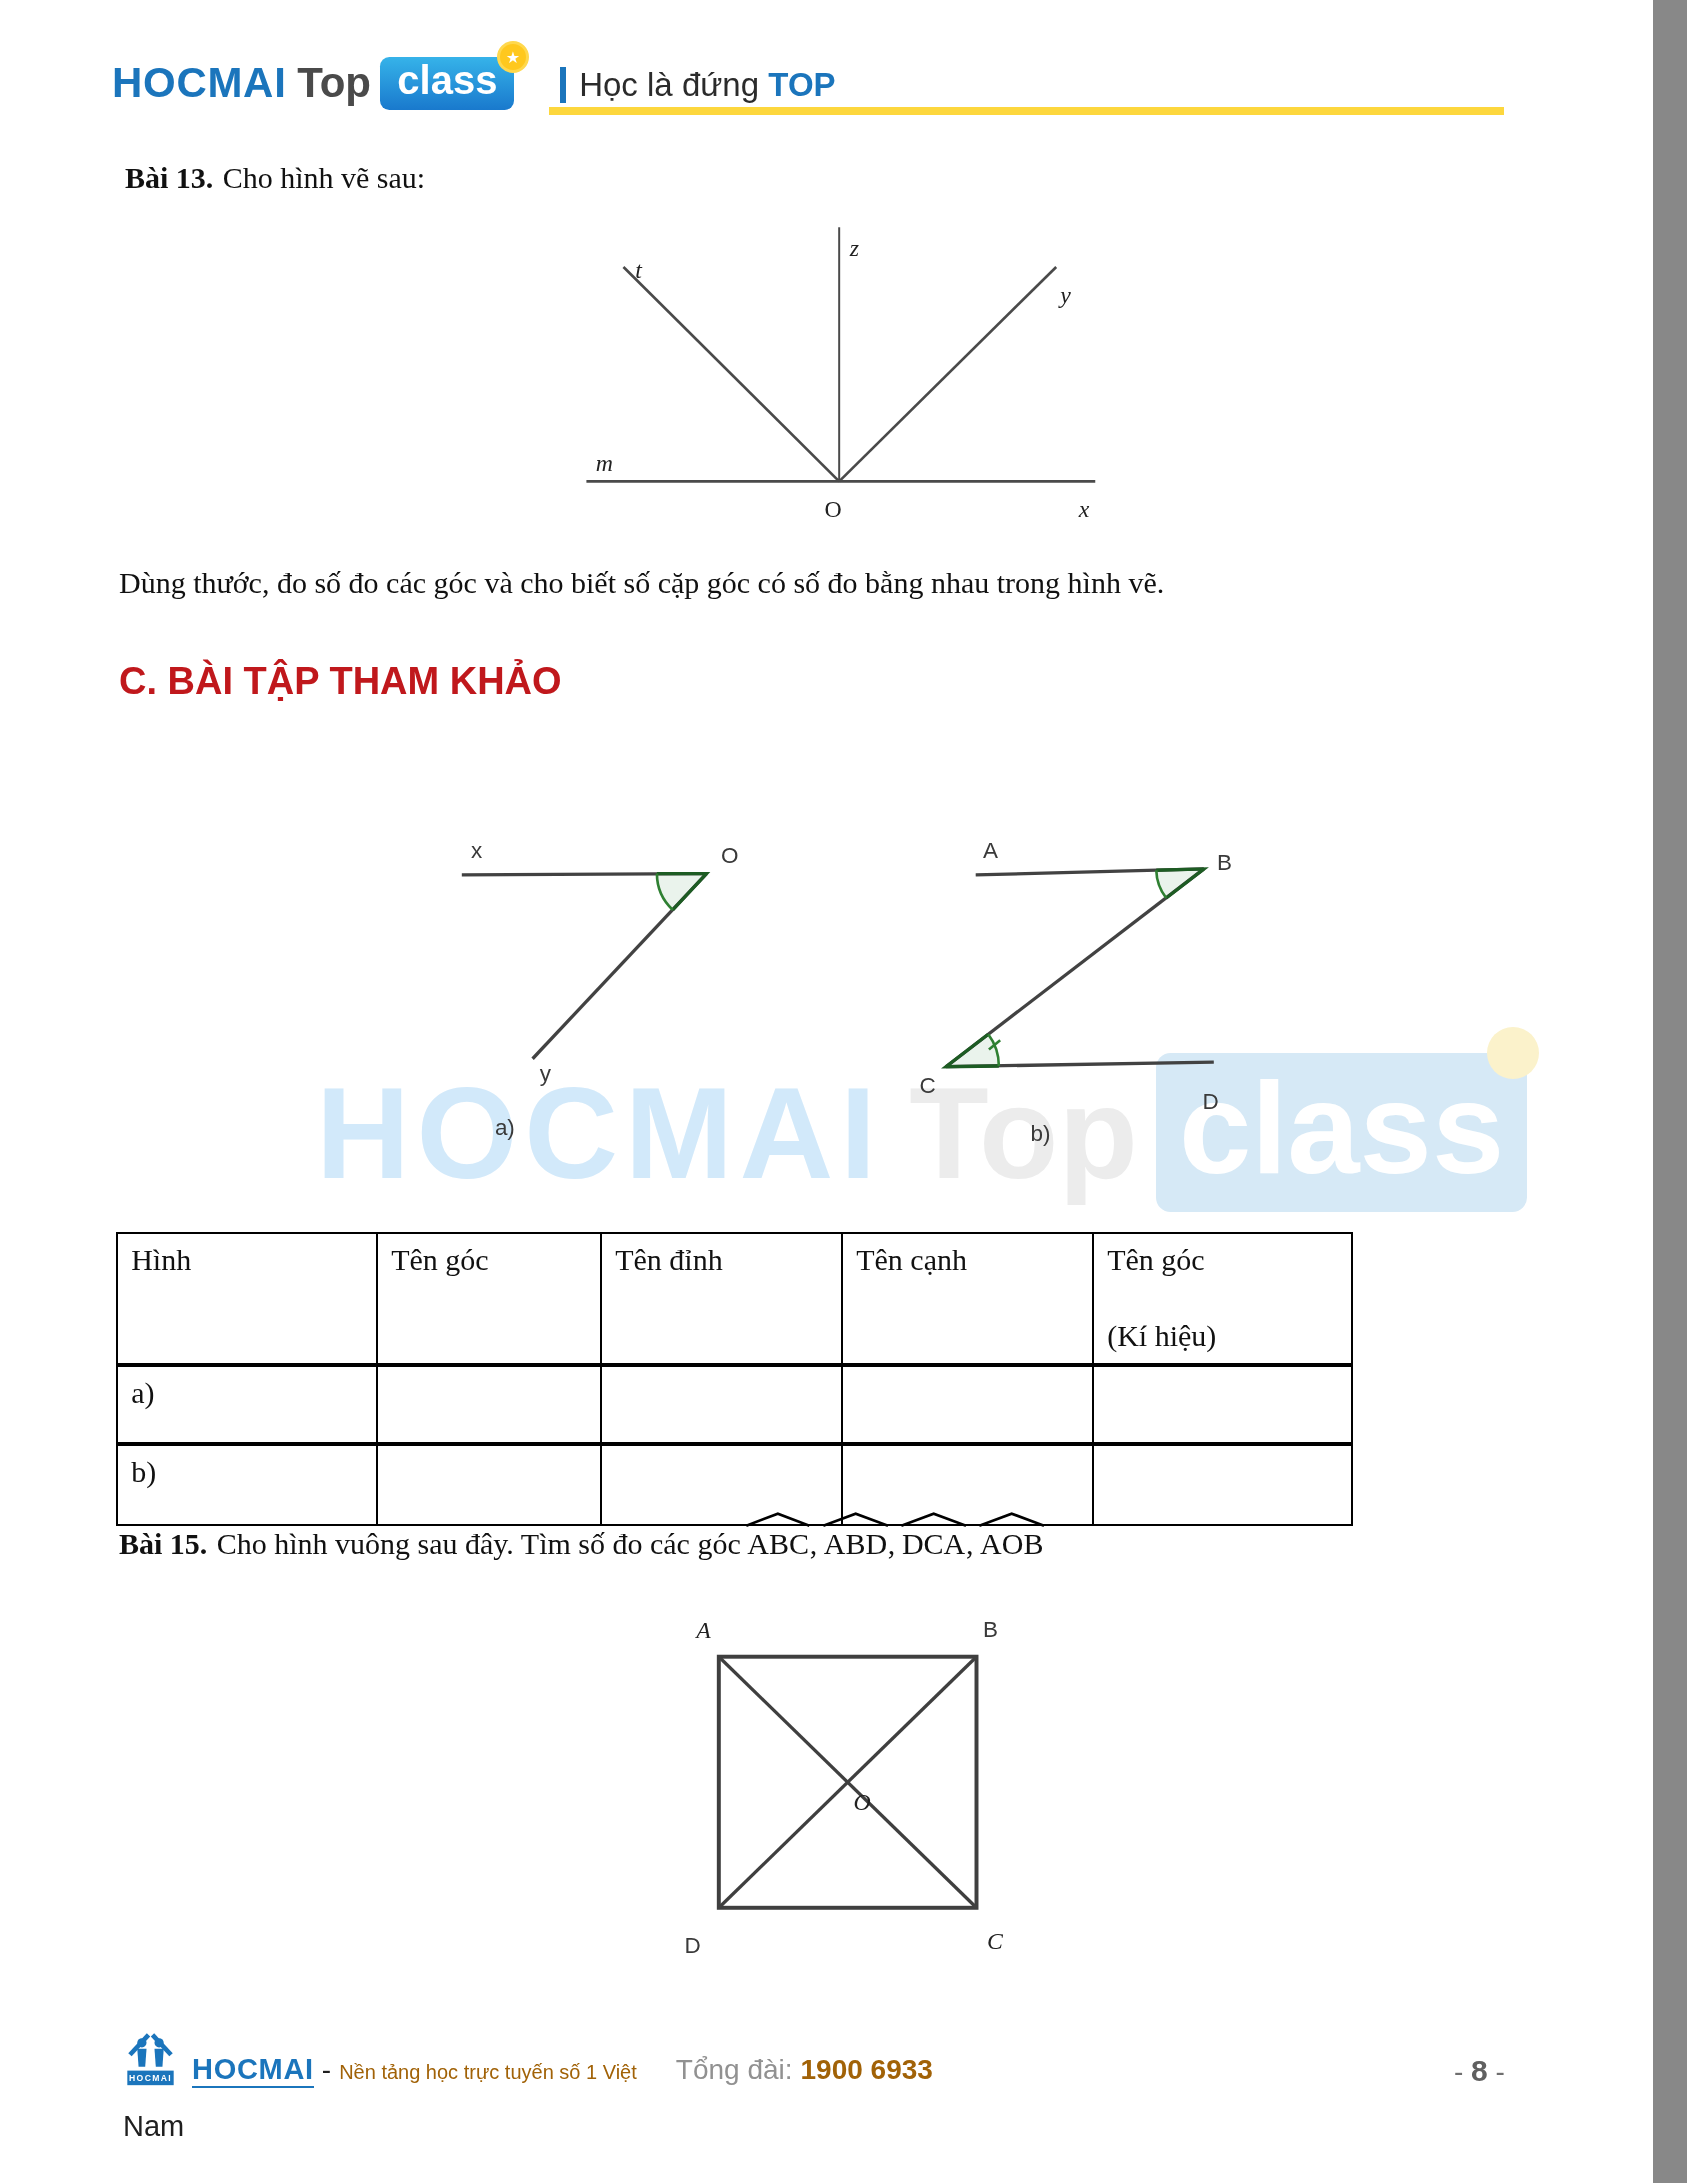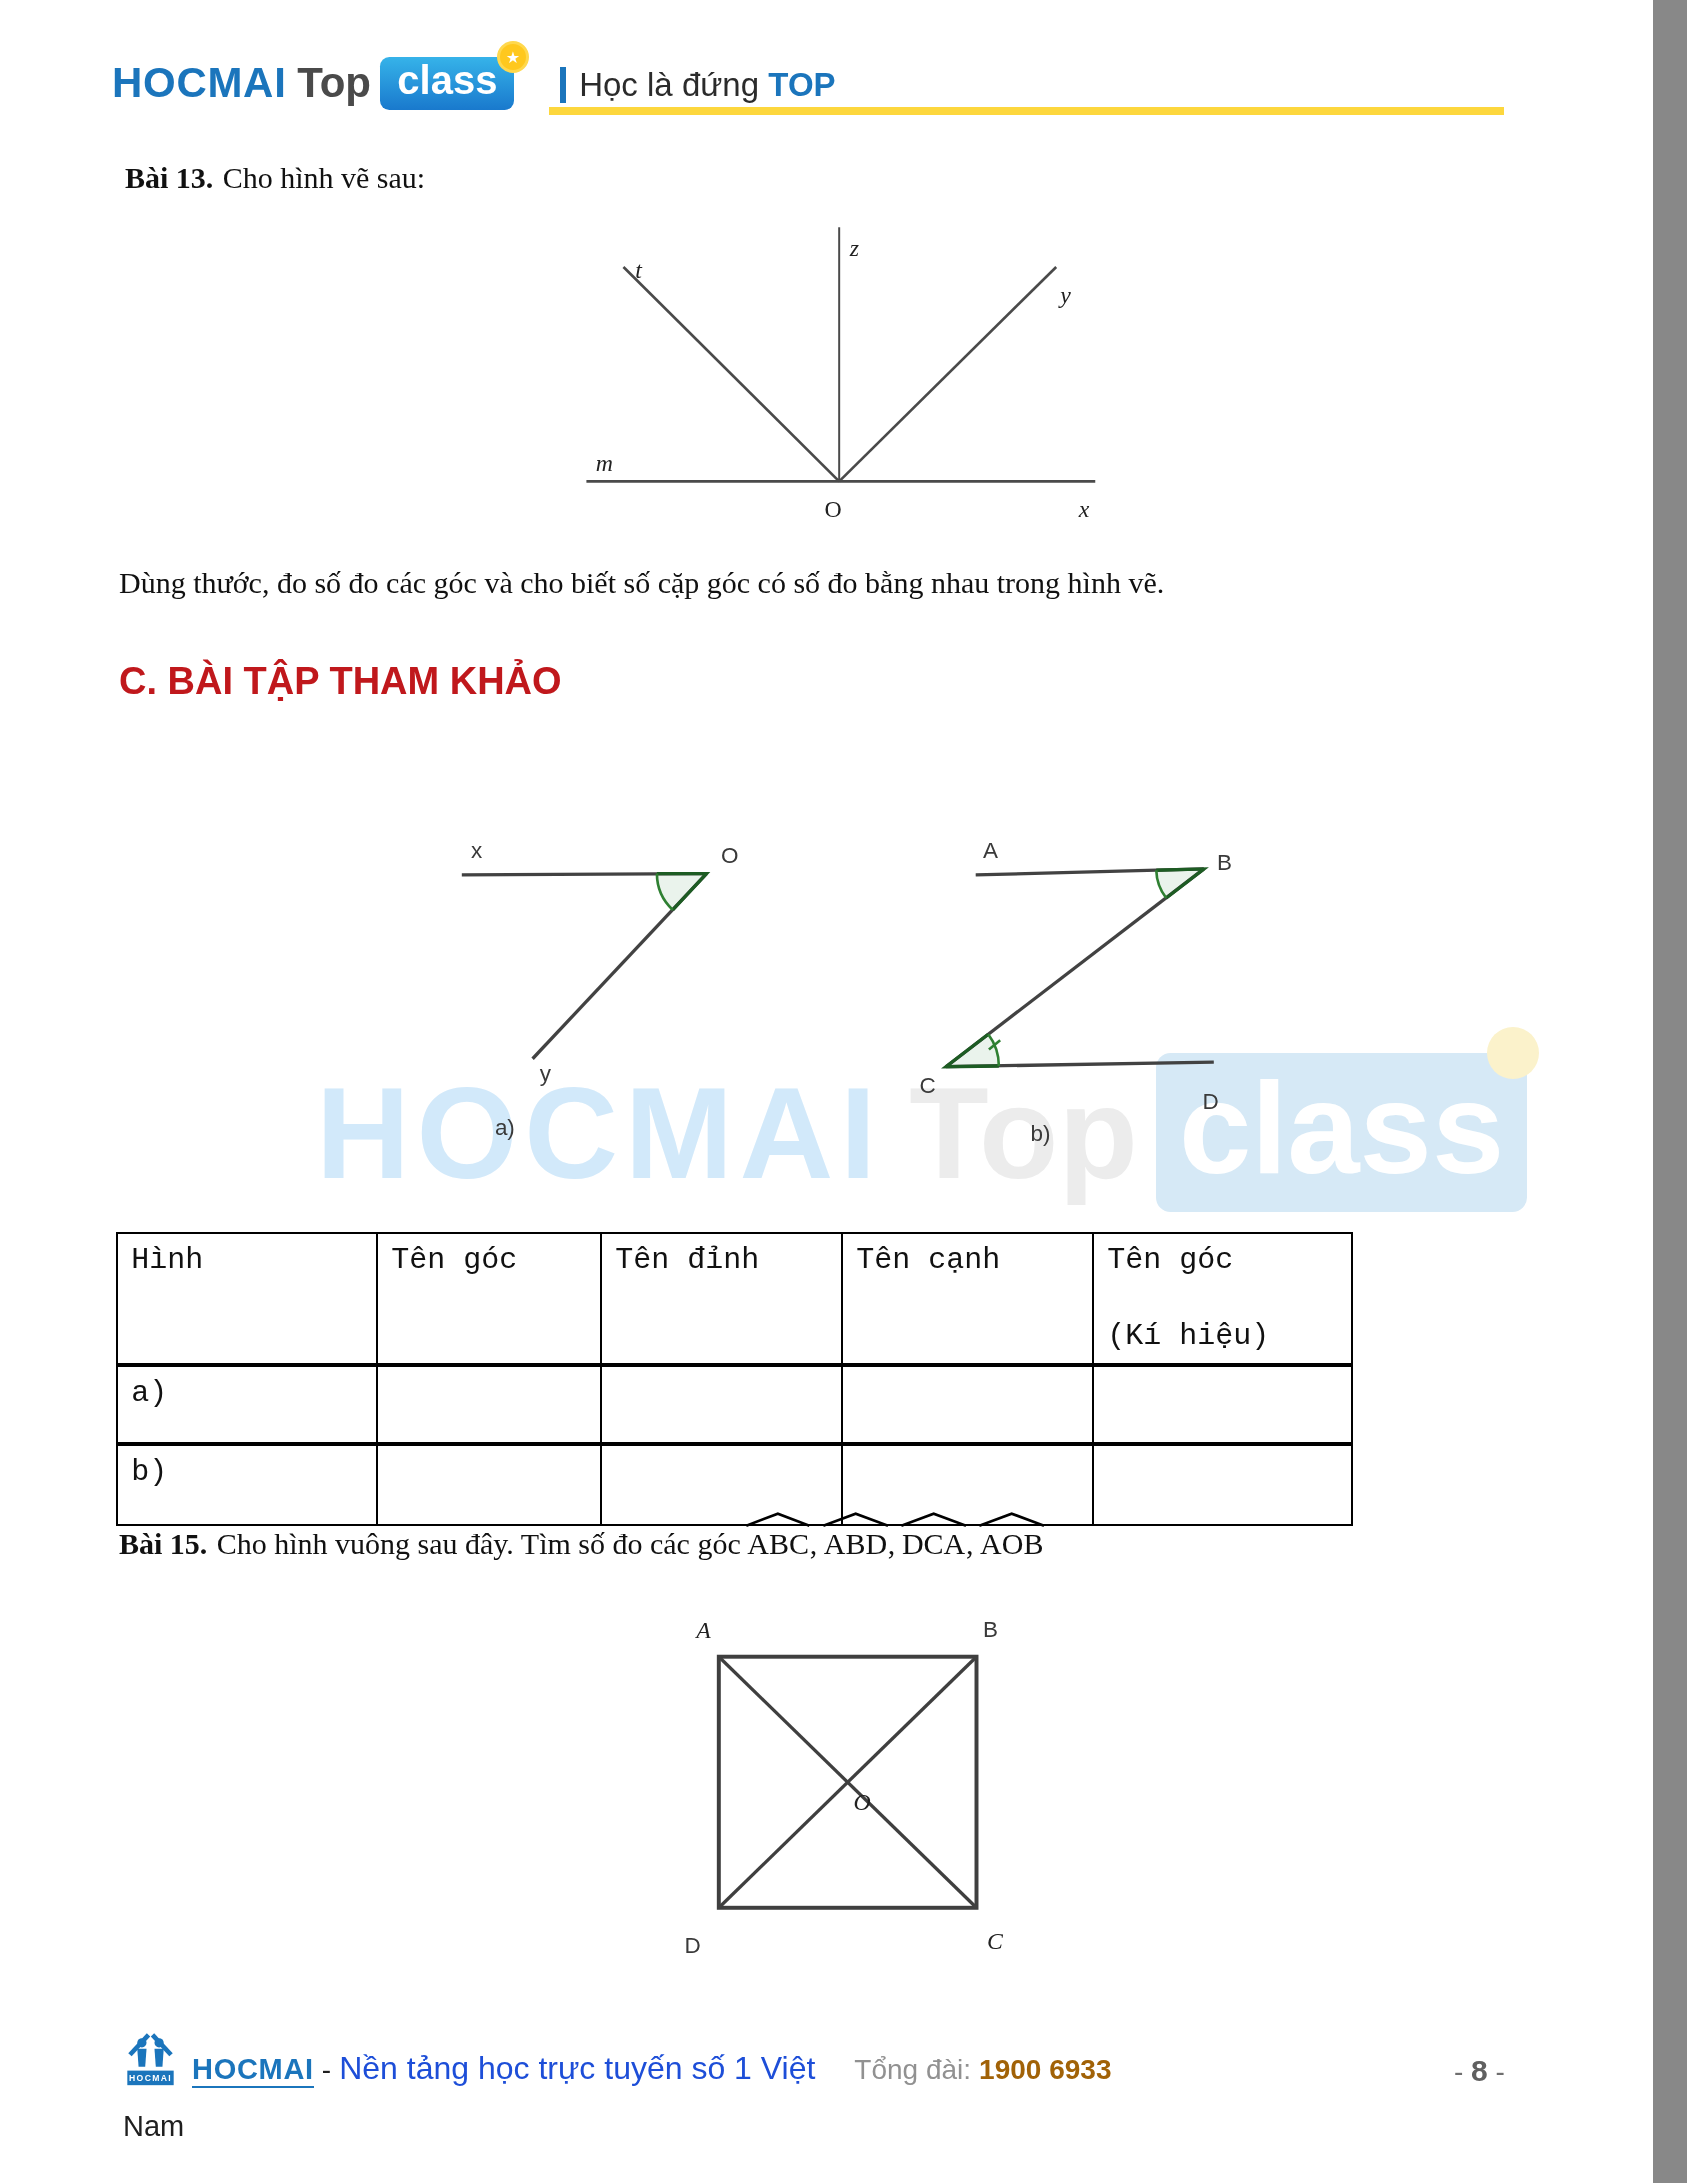--- a/index.html
+++ b/index.html
@@ -43,38 +43,38 @@
   .wm-hocmai { color:#d2e9fa; letter-spacing:6.6px; }
   .wm-top { color:#ececec; margin-left:26.5px; }
   .wm-class { position:relative; margin-left:18.5px; color:#ffffff; background:#d6e9f6;
     border-radius:14.6px; padding:0px 22.5px 9.3px 22.5px; }
   .wm-badge { position:absolute; right:-12px; top:-26.5px; width:52px; height:52px; border-radius:50%;
     background:#fbf2cb; }
   
   .fill-table { position:absolute; left:116px; top:1232px; border-collapse:collapse;
     table-layout:fixed; width:1235px; }
   .fill-table td { border:2px solid #000; vertical-align:top; padding:9.3px 13.2px;
-    font-size:30px; color:#111;font-family:Liberation Mono, monospace; }
+    font-size:30px; color:#111; }
   .fill-table tr.hdr td { height:116px; border-bottom-width:4px; }
   .fill-table tr.r1 td { height:79px; border-bottom-width:4px; }
   .fill-table tr.r2 td { height:81px; }
   .fill-table { border:2.6px solid #000; }
   .hdr-line2 { display:block; margin-top:42px; }
   
   .angle { position:relative; display:inline-block; margin-left:6.6px; }
   .angle svg { position:absolute; left:-2px; top:-16px; width:calc(100% + 4px); height:16px; }
   .comma { margin-left:0.7px; }
   
   .footer-row { position:absolute; left:126px; top:2032px; display:flex; align-items:flex-end;
     font-family:"Liberation Sans","DejaVu Sans",sans-serif; }
   .footer-text { display:flex; align-items:baseline; margin-left:17px; padding-bottom:4px; }
   .footer-brand { font-weight:bold; font-size:29px; color:#1b75bc; border-bottom:2.6px solid #1b75bc;
     letter-spacing:0.7px; }
   .footer-sep { font-size:28px; color:#1f1f1f; margin:0 8px; }
-  .footer-desc { font-size:32px; color:#1d4ed8; }
+  .footer-desc { font-size:20px; color:#a16207; }
   .footer-hotline-label { font-size:28px; color:#919191; margin-left:39px; }
   .footer-hotline-num { font-size:28px; font-weight:bold; color:#a16207; margin-left:8px; }
   .footer-nam { position:absolute; left:123px; top:2110px;
     font-family:"Liberation Sans","DejaVu Sans",sans-serif; font-size:29px; color:#1f1f1f; }
   .page-num { position:absolute; left:1454px; top:2054px;
     font-family:"Liberation Sans","DejaVu Sans",sans-serif; font-size:28px; color:#6f6f6f; }
   .page-num b { font-size:30px; color:#606060; }
 </style>
 </head>
 <body>

